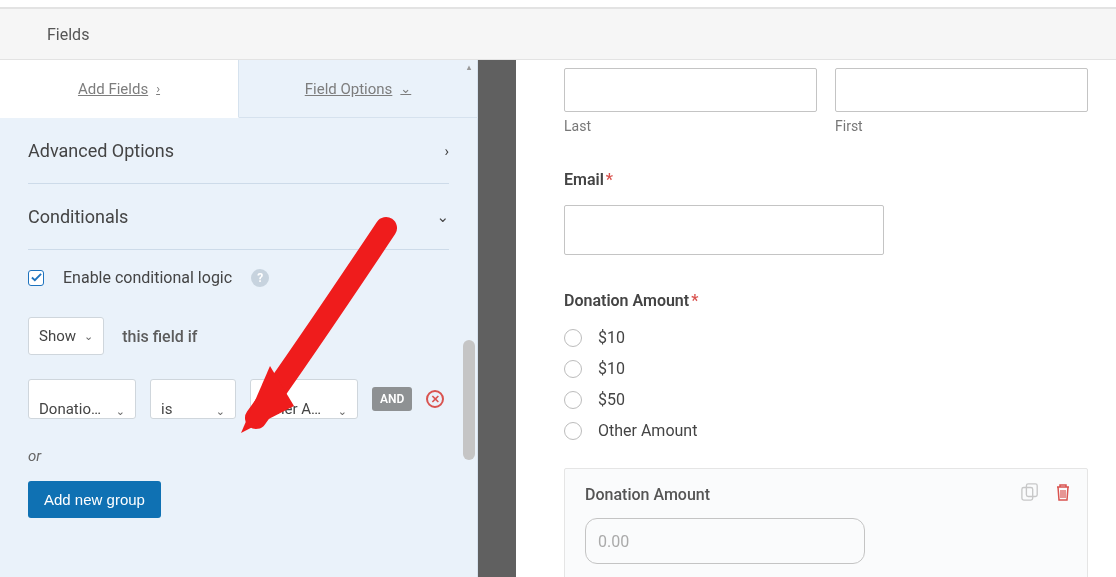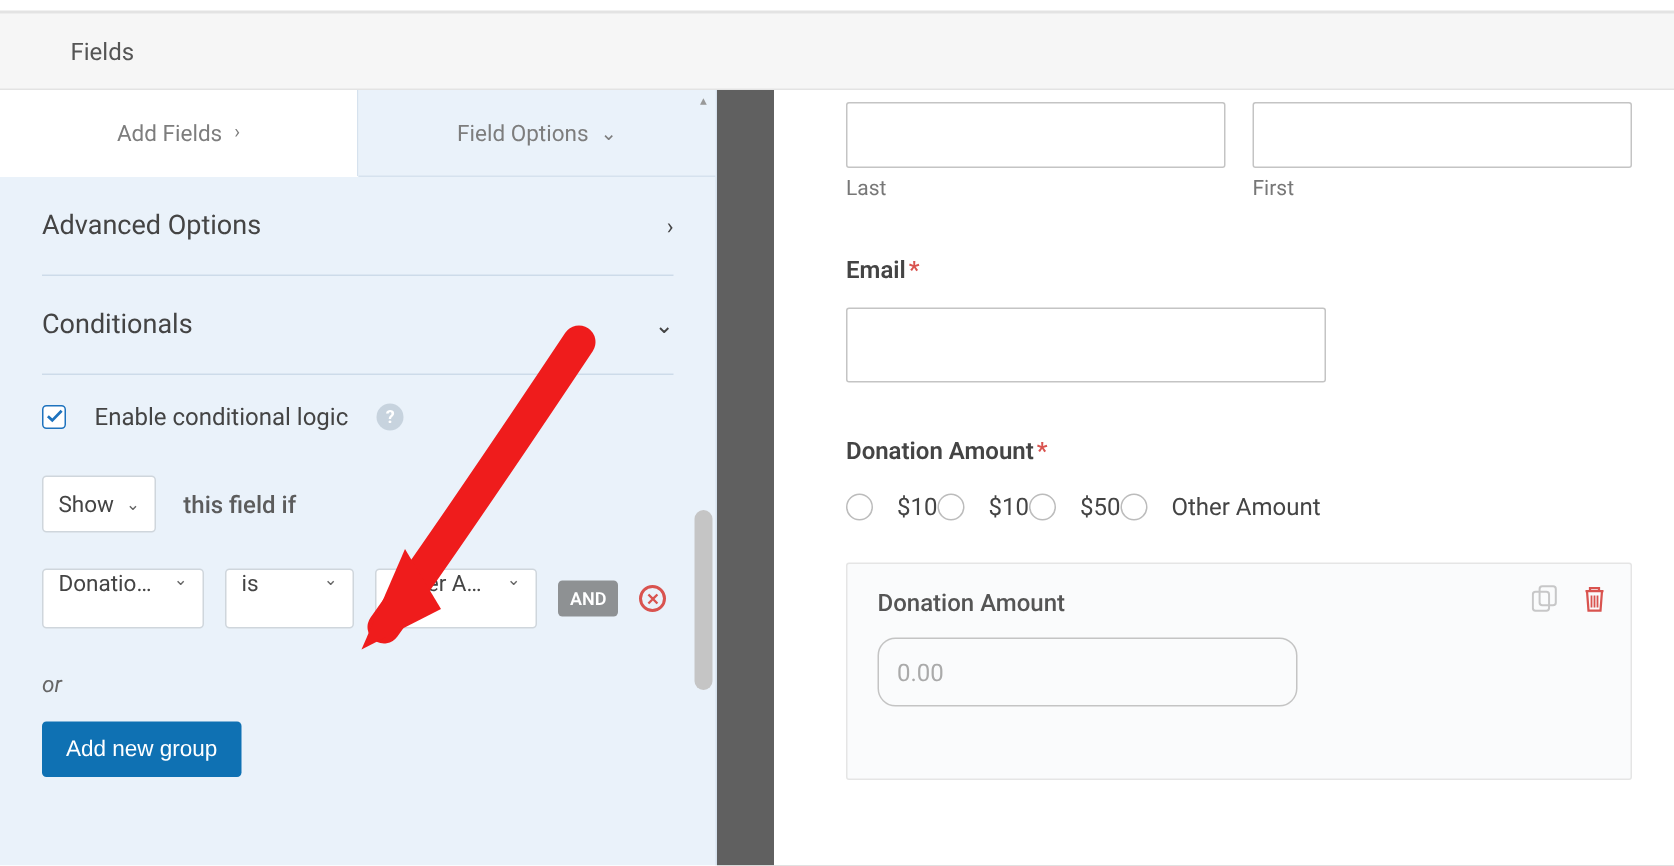--- a/index.html
+++ b/index.html
@@ -32,20 +32,21 @@
   }
   .tabs { display:flex; height:58px; }
   .tab {
     flex:1;
     display:flex; align-items:center; justify-content:center;
     gap:8px;
     font-size:15px; color:#7d7d7d;
     cursor:pointer;
     background:#eaf2fa;
     border-bottom:1px solid #d6e2ee;
+    text-decoration:underline;
   }
   .tab.active { background:#fff; border-bottom:1px solid #fff; border-right:1px solid #d6e2ee;}
   .tab .chev { font-size:13px; }
   .panel-body { padding: 0 28px 20px; overflow:auto; flex:1; position:relative;}
   .section-row {
     display:flex; justify-content:space-between; align-items:center;
     padding: 22px 0;
     border-bottom:1px solid #cddbe9;
     font-size:18px; color:#444;
     cursor:pointer;
@@ -69,21 +70,21 @@
   .select-box {
     background:#fff; border:1px solid #cfd6dc; border-radius:3px;
     height:38px; display:flex; align-items:center; padding:0 10px;
     gap:8px; font-size:15px; color:#444; cursor:pointer;
   }
   .select-box .cd { font-size:11px; color:#666; }
   .this-field { font-size:16px; color:#5c5c5c; font-weight:500;}
 
   .cond-row { margin-top:24px; display:flex; align-items:center; gap:14px; }
   .cond-select { background:#fff; border:1px solid #cfd6dc; border-radius:3px;
-    height:40px; display:flex; align-items:flex-start; justify-content:space-between;
+    height:40px; display:flex; align-items:flex-end; justify-content:space-between;
     padding:0 10px; font-size:15px; cursor:pointer; white-space:nowrap; overflow:hidden; }
   .cond-select .cd { font-size:11px; color:#666; margin-left:8px;}
   .cond-select.f { width:108px; }
   .cond-select.o { width:86px; }
   .cond-select.v { width:108px; }
   .and-btn { background:#8e9193; color:#fff; border-radius:3px; padding:5px 8px; font-size:12px; font-weight:600; cursor:pointer;}
   .del-btn { width:18px; height:18px; border-radius:50%; border:2px solid #d9534f; display:flex; align-items:center; justify-content:center; cursor:pointer;}
   .del-btn span{ color:#d9534f; font-size:11px; font-weight:bold; line-height:1;}
 
   .or-label { margin-top:28px; font-style:italic; color:#666; font-size:15px;}
@@ -117,21 +118,21 @@
   .field-pair .fld { flex:1; }
   .fld input.text {
     width:100%; height:44px; border:1px solid #c4c4c4; border-radius:2px;
     padding:0 10px; font-size:15px;
   }
   .sublabel { font-size:14px; color:#777; margin-top:6px; }
   .section-title { font-size:16px; font-weight:600; color:#444; margin-top:36px;}
   .req { color:#d9534f; margin-left:2px;}
   .email-input { margin-top:16px; width:320px; height:50px; border:1px solid #c4c4c4; border-radius:2px;}
 
-  .radio-group { margin-top:18px; display:flex; flex-direction:row; }
+  .radio-group { margin-top:18px; display:flex; flex-direction:column; gap:12px;}
   .radio-item { display:flex; align-items:center; gap:16px; font-size:16px; color:#444;}
   .radio-circle { width:18px; height:18px; border:1px solid #bcbcbc; border-radius:50%; background:#fff;}
 
   .selected-field-box {
     margin-top:28px; border:1px solid #e5e5e5; background:#fafbfc;
     padding:16px 20px 48px; border-radius:2px;
     position:relative;
   }
   .selected-field-box .title { font-size:16px; color:#555; font-weight:500;}
   .selected-field-box .amount-input {

